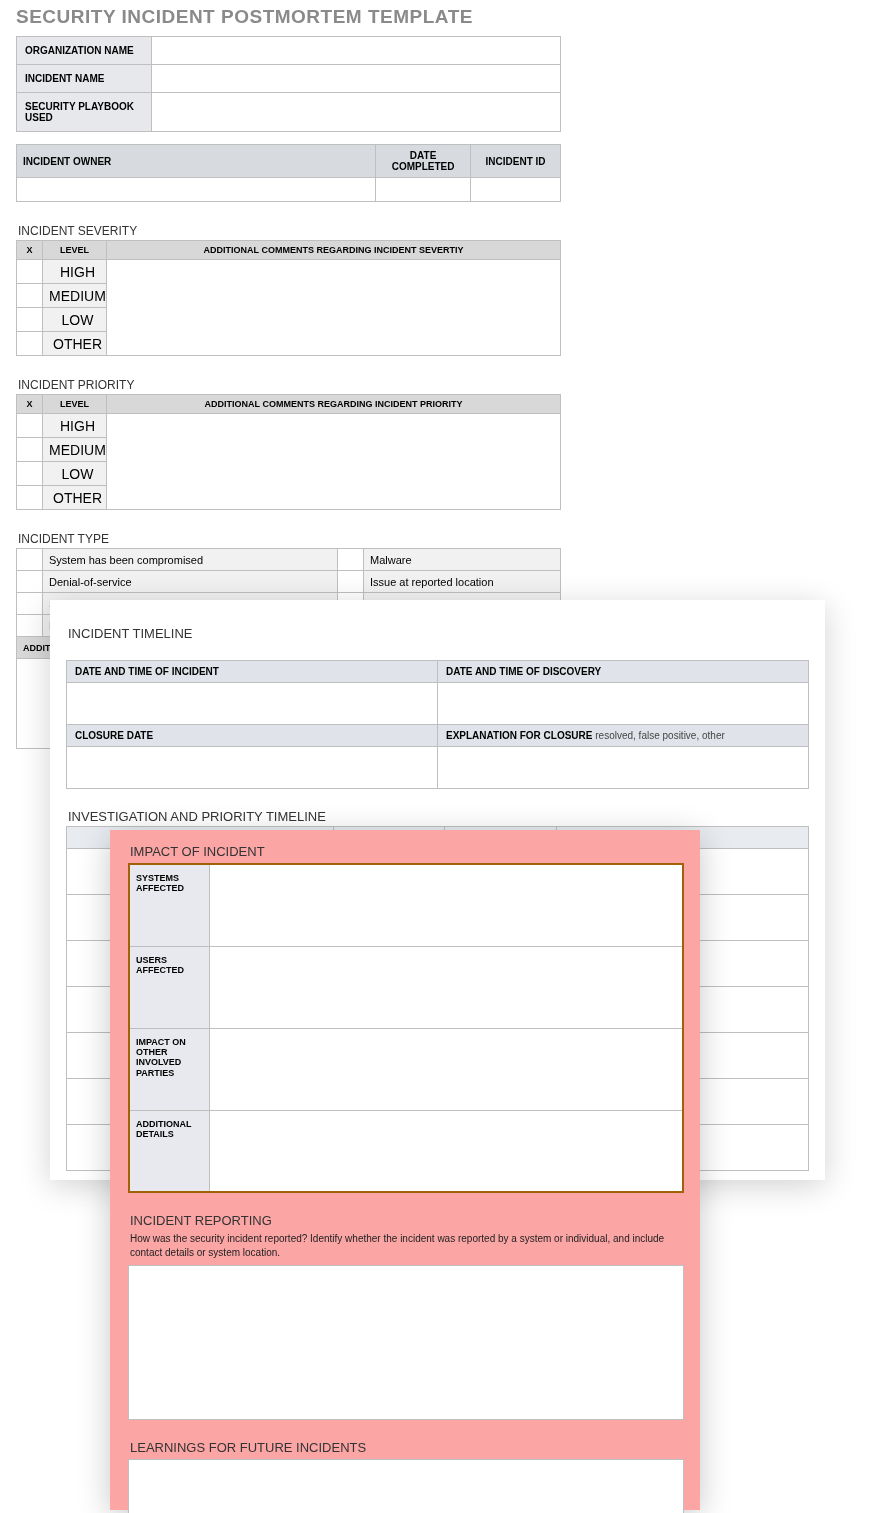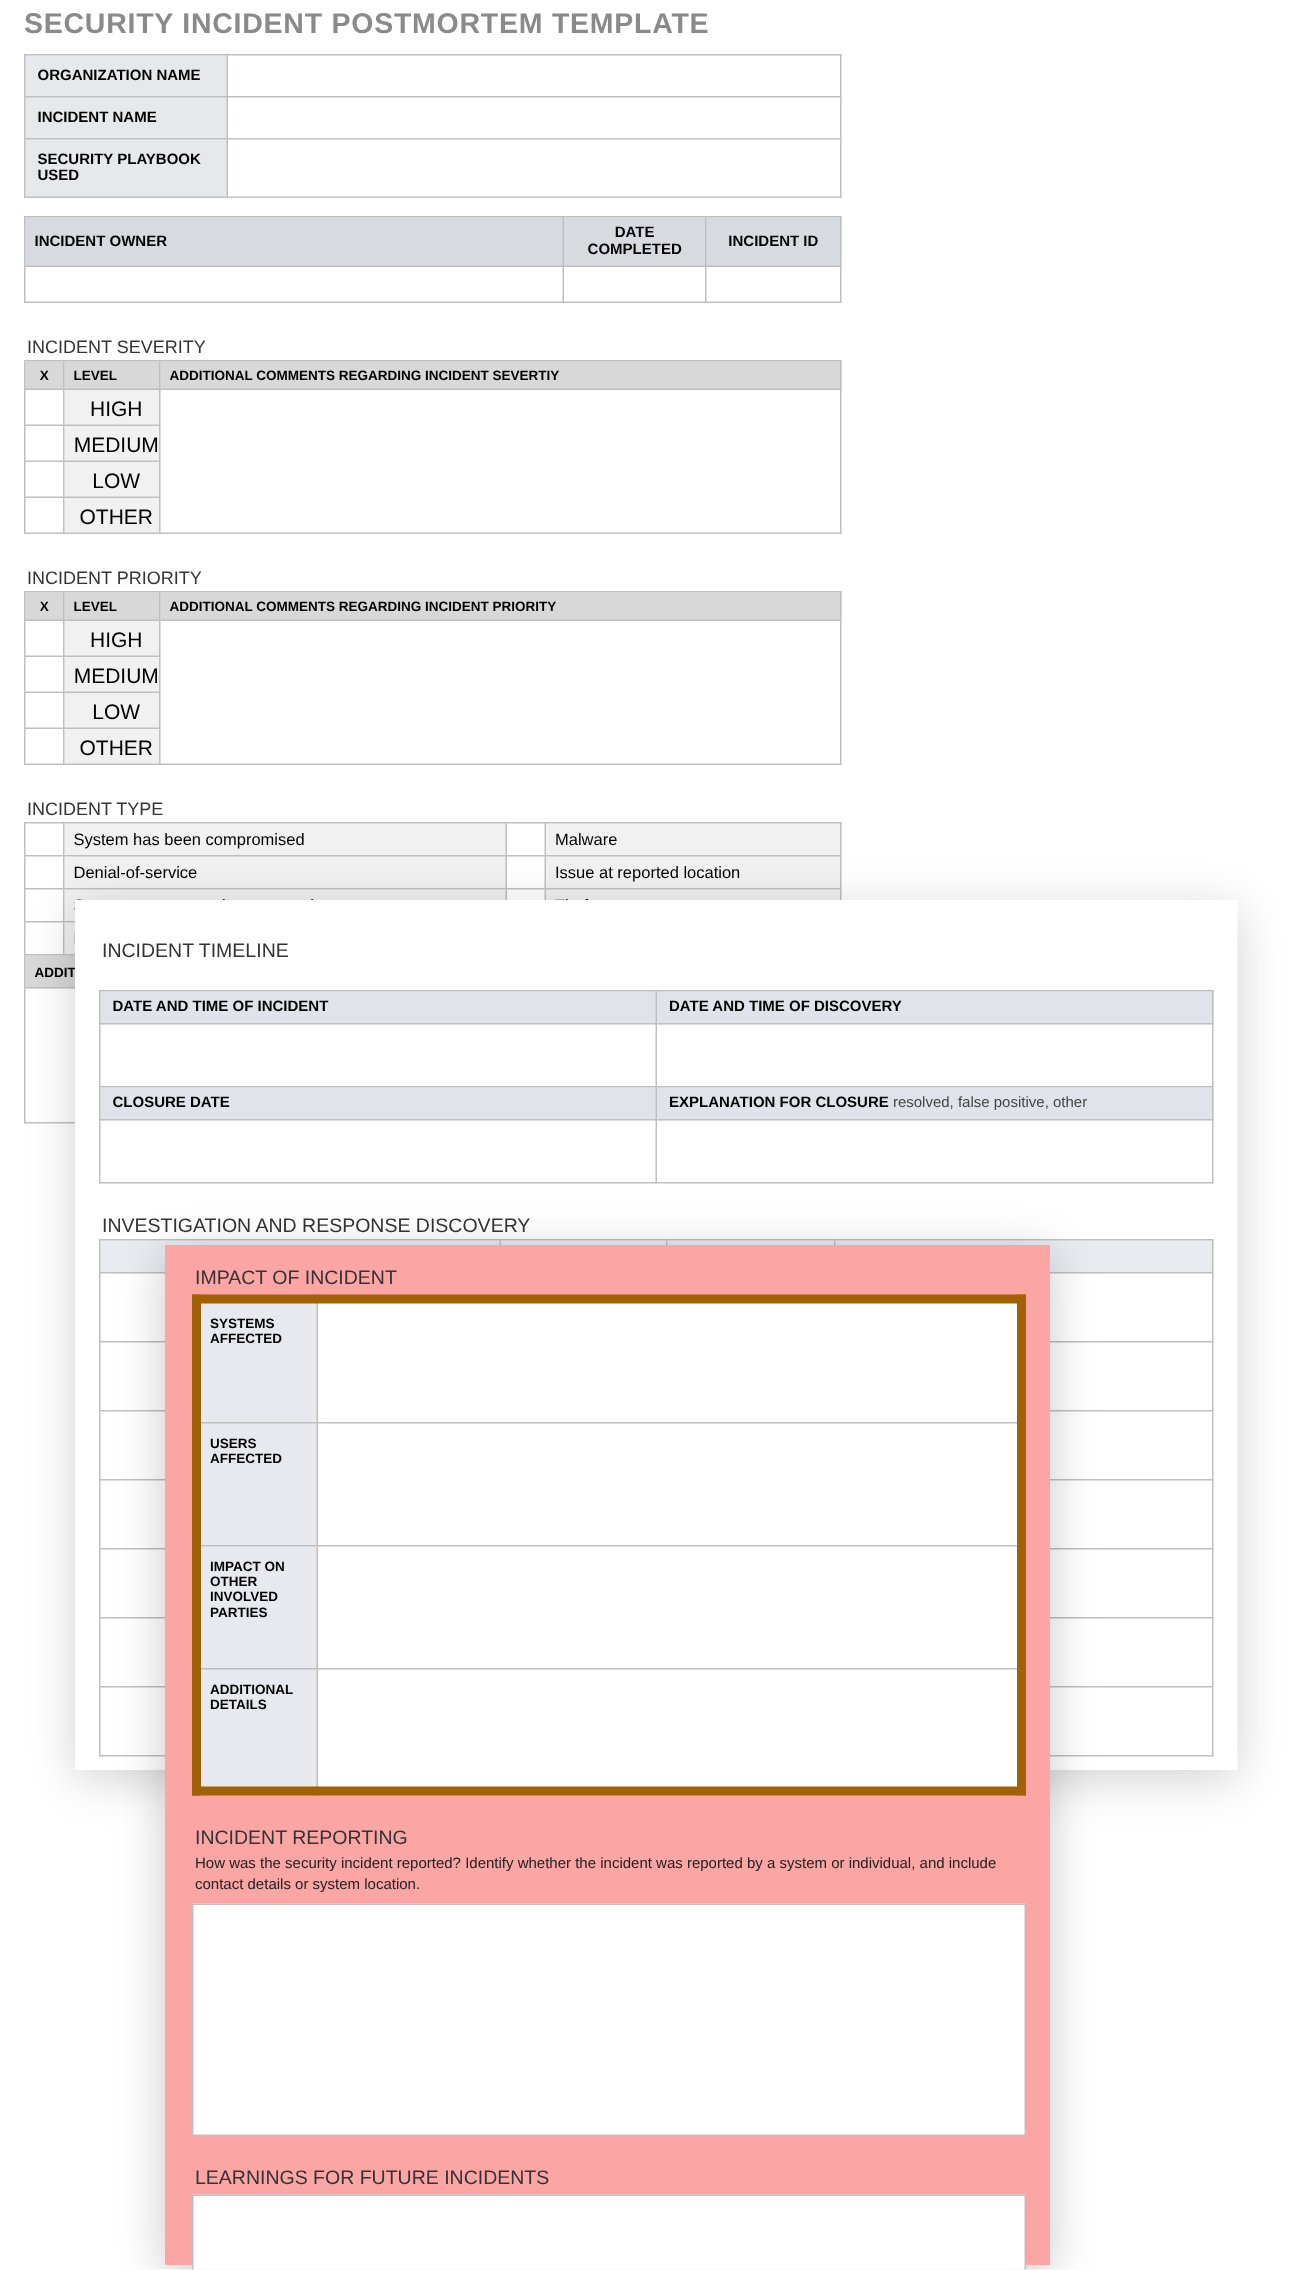--- a/index.html
+++ b/index.html
@@ -80,21 +80,21 @@
   .t-sev {
     width: 545px;
     border: 1px solid #bfbfbf;
   }
   .t-sev th {
     background: #d8d8d8;
     font-size: 9px;
     font-weight: 700;
     border: 1px solid #bfbfbf;
     padding: 4px 6px;
-    text-align: left;
+    text-align: center;
   }
   .t-sev .x { width: 26px; text-align: center; }
   .t-sev .lvl { width: 64px; }
   .t-sev td {
     border: 1px solid #bfbfbf;
     font-size: 10px;
     background: #fff;
     height: 24px;
     padding-left: 6px;
   }
@@ -201,21 +201,21 @@
     padding: 14px 16px 10px 18px;
     height: 680px;
   }
   .p3-sect {
     font-size: 13px;
     color: #333;
     margin: 0 0 4px 2px;
   }
   .t-impact {
     width: 100%;
-    border: 6px solid #a16207;
+    border: 2px solid #a16207;
   }
   .t-impact td {
     border: 1px solid #bfbfbf;
     vertical-align: top;
   }
   .t-impact .il {
     width: 80px;
     background: #e7e9ee;
     font-size: 9px;
     font-weight: 700;
@@ -396,21 +396,21 @@
         <span>EXPLANATION FOR CLOSURE</span><span class="sub">  resolved, false positive, other</span>
       </th>
     </tr>
     <tr>
       <td></td>
       <td></td>
     </tr>
   </tbody>
     </table>
 
-  <div class="p2-sect" style="margin-top:20px">INVESTIGATION AND RESPONSE DISCOVERY</div>
+  <div class="p2-sect" style="margin-top:20px">INVESTIGATION AND PRIORITY TIMELINE</div>
   <table class="t-invest">
     <thead>
       <tr>
         <th class="ca">ACTION</th>
         <th class="cd">DATE / TIME</th>
         <th class="co">OWNER</th>
         <th class="cn">NOTES</th>
       </tr>
     </thead>
     <tbody id="invest-body">

